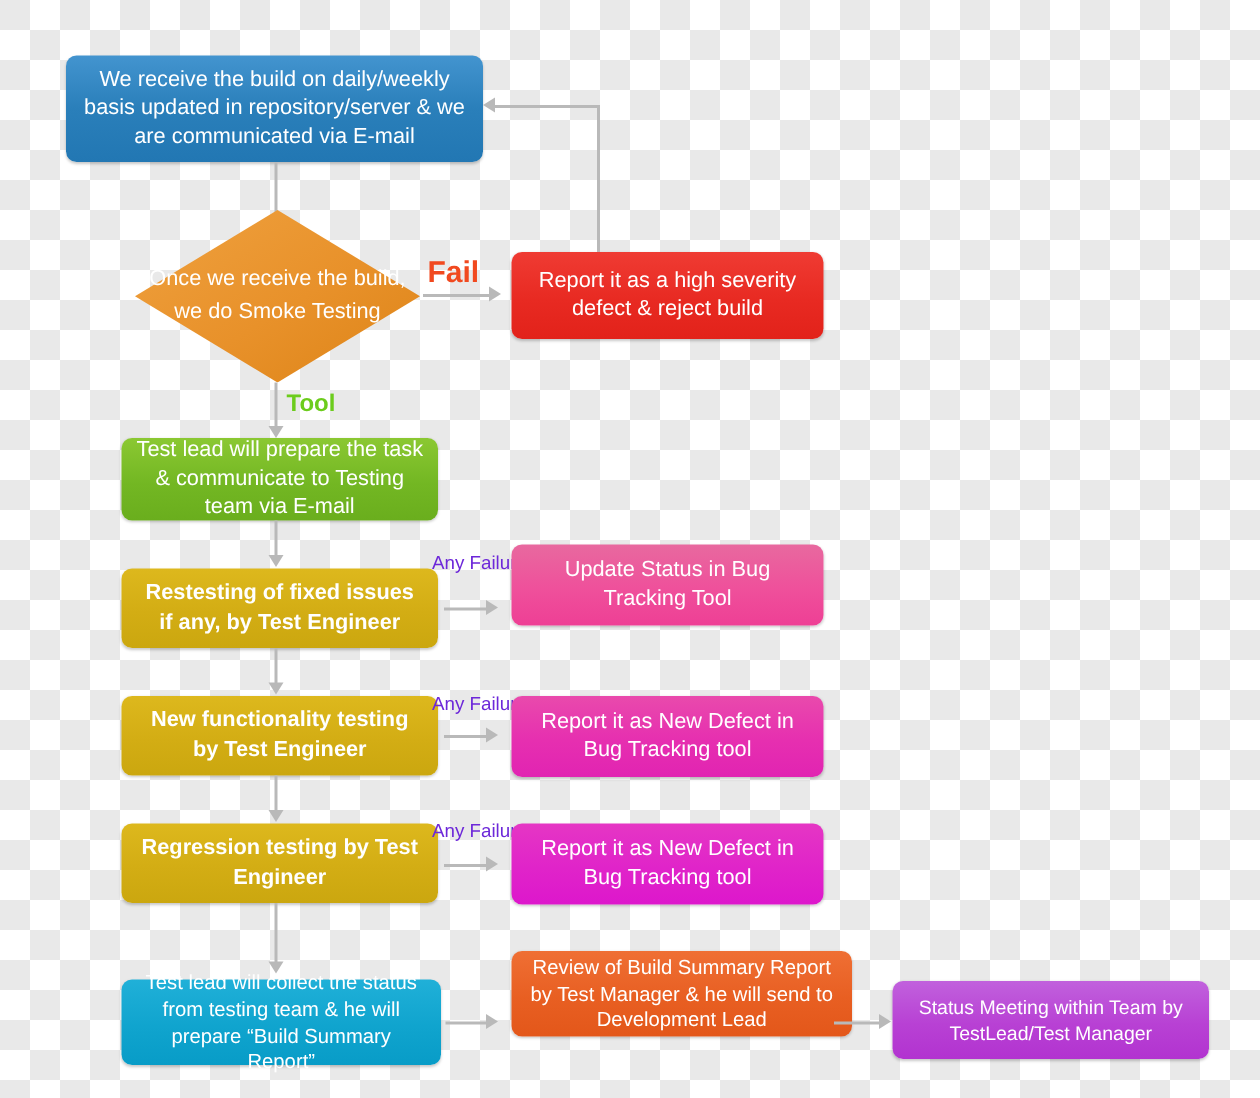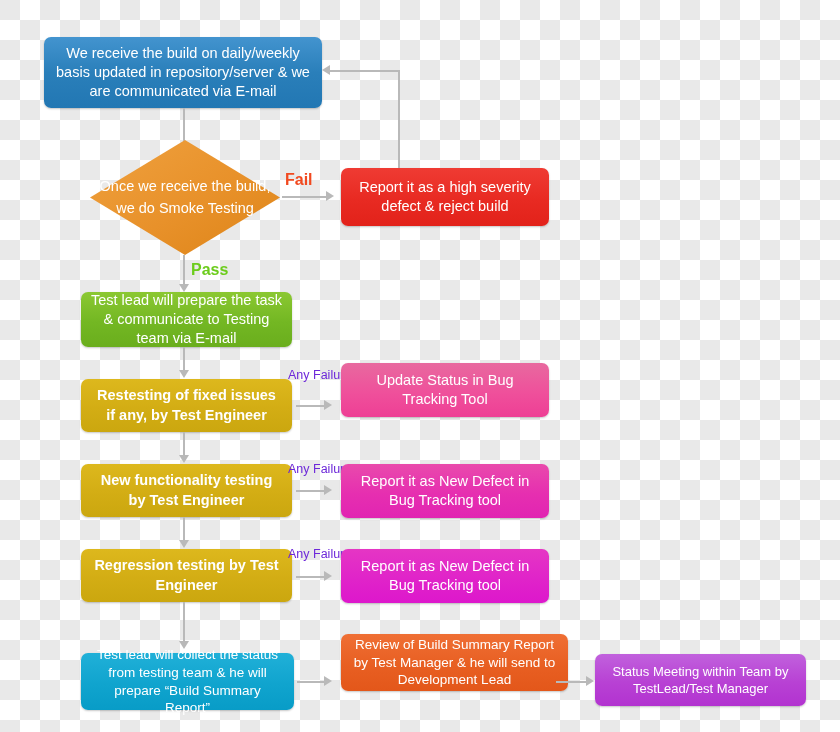--- a/index.html
+++ b/index.html
@@ -126,21 +126,21 @@
     border-bottom: 5px solid transparent;
     border-right: 8px solid #b9b9b9;
   }
 
   
   .edge-label {
     position: absolute;
     font-weight: bold;
     white-space: nowrap;
   }
-  .lbl-fail  { color: #f1491f; font-size: 16px; }
+  .lbl-fail  { color: #f1491f; font-size: 20px; }
   .lbl-pass  { color: #6ccc1c; font-size: 16px; }
   .lbl-any {
     color: #6d28d9;
     font-size: 12.5px;
     font-weight: normal;
     text-align: center;
     line-height: 1.18;
     width: 56px;
   }
 </style>
@@ -179,21 +179,21 @@
   <div class="node n-red" style="left:341px; top:168px; width:208px; height:58px;">
     <span>Report it as a high severity defect &amp; reject build</span>
   </div>
 
   <div class="line-v" style="left:398px; top:70px; height:98px;"></div>
   <div class="line-h" style="left:330px; top:70px; width:69px;"></div>
   <div class="arrow-l" style="left:322px; top:65px;"></div>
 
   <div class="line-v" style="left:183px; top:255px; height:32px;"></div>
   <div class="arrow-d" style="left:179px; top:284px;"></div>
-  <div class="edge-label lbl-pass" style="left:191px; top:261px;">Pass</div>
+  <div class="edge-label lbl-pass" style="left:191px; top:261px;">Tool</div>
 
   <div class="node n-testlead" style="left:81px; top:292px; width:211px; height:55px;">
     <span>Test lead will prepare the task &amp; communicate to Testing team via E-mail</span>
   </div>
 
   <div class="line-v" style="left:183px; top:347px; height:26px;"></div>
   <div class="arrow-d" style="left:179px; top:370px;"></div>
 
   <div class="node n-yellow" style="left:81px; top:379px; width:211px; height:53px;">
     <span>Restesting of fixed issues if any, by Test Engineer</span>

